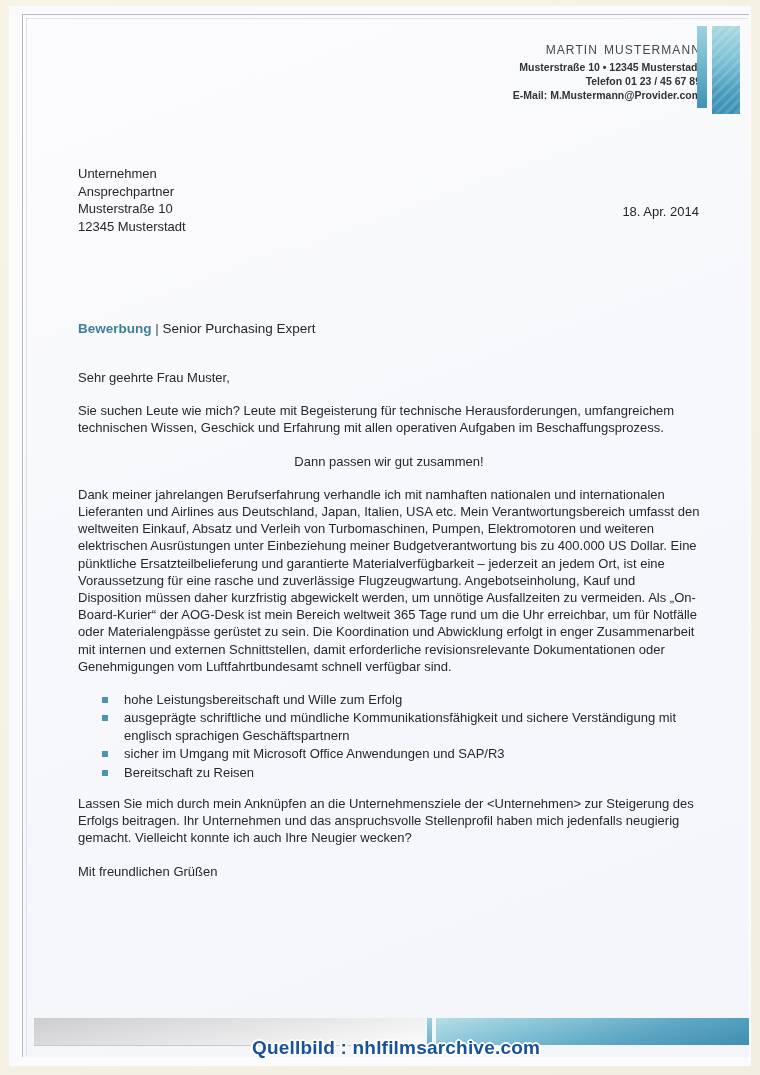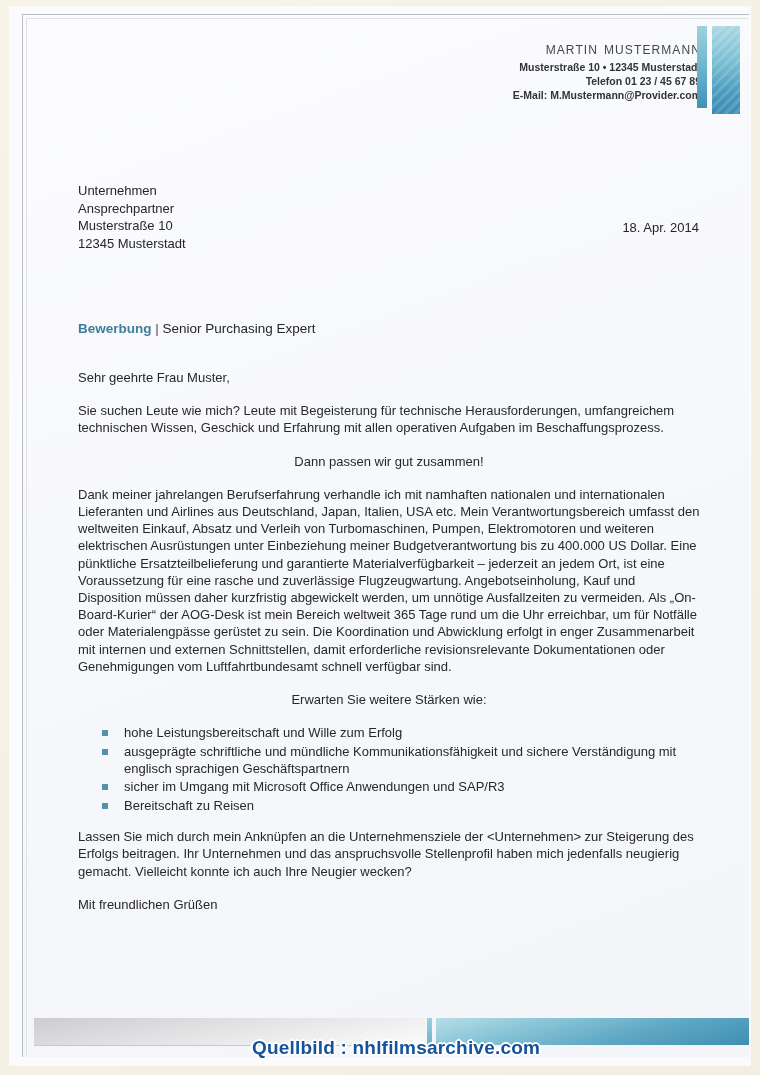--- a/index.html
+++ b/index.html
@@ -94,28 +94,28 @@
     left: 690px;
     width: 28px; height: 88px;
     background:
       repeating-linear-gradient(135deg, rgba(255,255,255,0.14) 0px, rgba(255,255,255,0.14) 3px, rgba(255,255,255,0) 3px, rgba(255,255,255,0) 7px),
       linear-gradient(180deg,#a9d8e1 0%, #7cc0d4 40%, #4c9cbe 75%, #3b8cb4 100%);
   }
 
   
   #recipient {
     position: absolute;
-    left: 56px; top: 168px;
+    left: 56px; top: 151px;
     font-size: 13px;
     line-height: 17.5px;
     color: #26262a;
   }
   #letter-date {
     position: absolute;
-    right: 50px; top: 206px;
+    right: 50px; top: 190px;
     font-size: 13px;
     color: #26262a;
   }
 
   
   #subject {
     position: absolute;
     left: 56px; top: 307px;
     font-size: 13.5px;
     color: #25262a;
@@ -231,21 +231,20 @@
 
     <div id="subject">
       <span class="accent">Bewerbung</span><span class="sep"> | </span><span>Senior Purchasing Expert</span>
     </div>
 
     <div id="body">
       <p class="tight">Sehr geehrte Frau Muster,</p>
       <p>Sie suchen Leute wie mich? Leute mit Begeisterung für technische Herausforderungen, umfangreichem technischen Wissen, Geschick und Erfahrung mit allen operativen Aufgaben im Beschaffungsprozess.</p>
       <p class="center">Dann passen wir gut zusammen!</p>
       <p>Dank meiner jahrelangen Berufserfahrung verhandle ich mit namhaften nationalen und internationalen Lieferanten und Airlines aus Deutschland, Japan, Italien, USA etc.  Mein Verantwortungsbereich umfasst den weltweiten Einkauf, Absatz und Verleih von Turbomaschinen, Pumpen, Elektromotoren und weiteren elektrischen Ausrüstungen unter Einbeziehung meiner Budgetverantwortung bis zu 400.000 US Dollar. Eine pünktliche Ersatzteilbelieferung und garantierte Materialverfügbarkeit – jederzeit an jedem Ort, ist eine Voraussetzung für eine rasche und zuverlässige Flugzeugwartung. Angebotseinholung, Kauf und Disposition müssen daher kurzfristig abgewickelt werden, um unnötige Ausfallzeiten zu vermeiden. Als „On-Board-Kurier“ der AOG-Desk ist mein Bereich weltweit 365 Tage rund um die Uhr erreichbar, um für Notfälle oder Materialengpässe gerüstet zu sein.  Die Koordination und Abwicklung erfolgt in enger Zusammenarbeit mit internen und externen Schnittstellen, damit erforderliche revisionsrelevante Dokumentationen oder Genehmigungen vom Luftfahrtbundesamt schnell verfügbar sind.</p>
-      <p class="center">Erwarten Sie weitere Stärken wie:</p>
       <ul>
         <li><span class="sq"></span><span>hohe Leistungsbereitschaft und Wille zum Erfolg</span></li>
         <li><span class="sq"></span><span>ausgeprägte schriftliche und mündliche Kommunikationsfähigkeit und sichere Verständigung mit englisch sprachigen Geschäftspartnern</span></li>
         <li><span class="sq"></span><span>sicher im Umgang mit Microsoft Office Anwendungen und SAP/R3</span></li>
         <li><span class="sq"></span><span>Bereitschaft zu Reisen</span></li>
       </ul>
       <p>Lassen Sie mich durch mein Anknüpfen an die Unternehmensziele der &lt;Unternehmen&gt; zur Steigerung des Erfolgs beitragen. Ihr Unternehmen und das anspruchsvolle Stellenprofil haben mich jedenfalls neugierig gemacht. Vielleicht konnte ich auch Ihre Neugier wecken?</p>
       <p>Mit freundlichen Grüßen</p>
     </div>
   </div>

